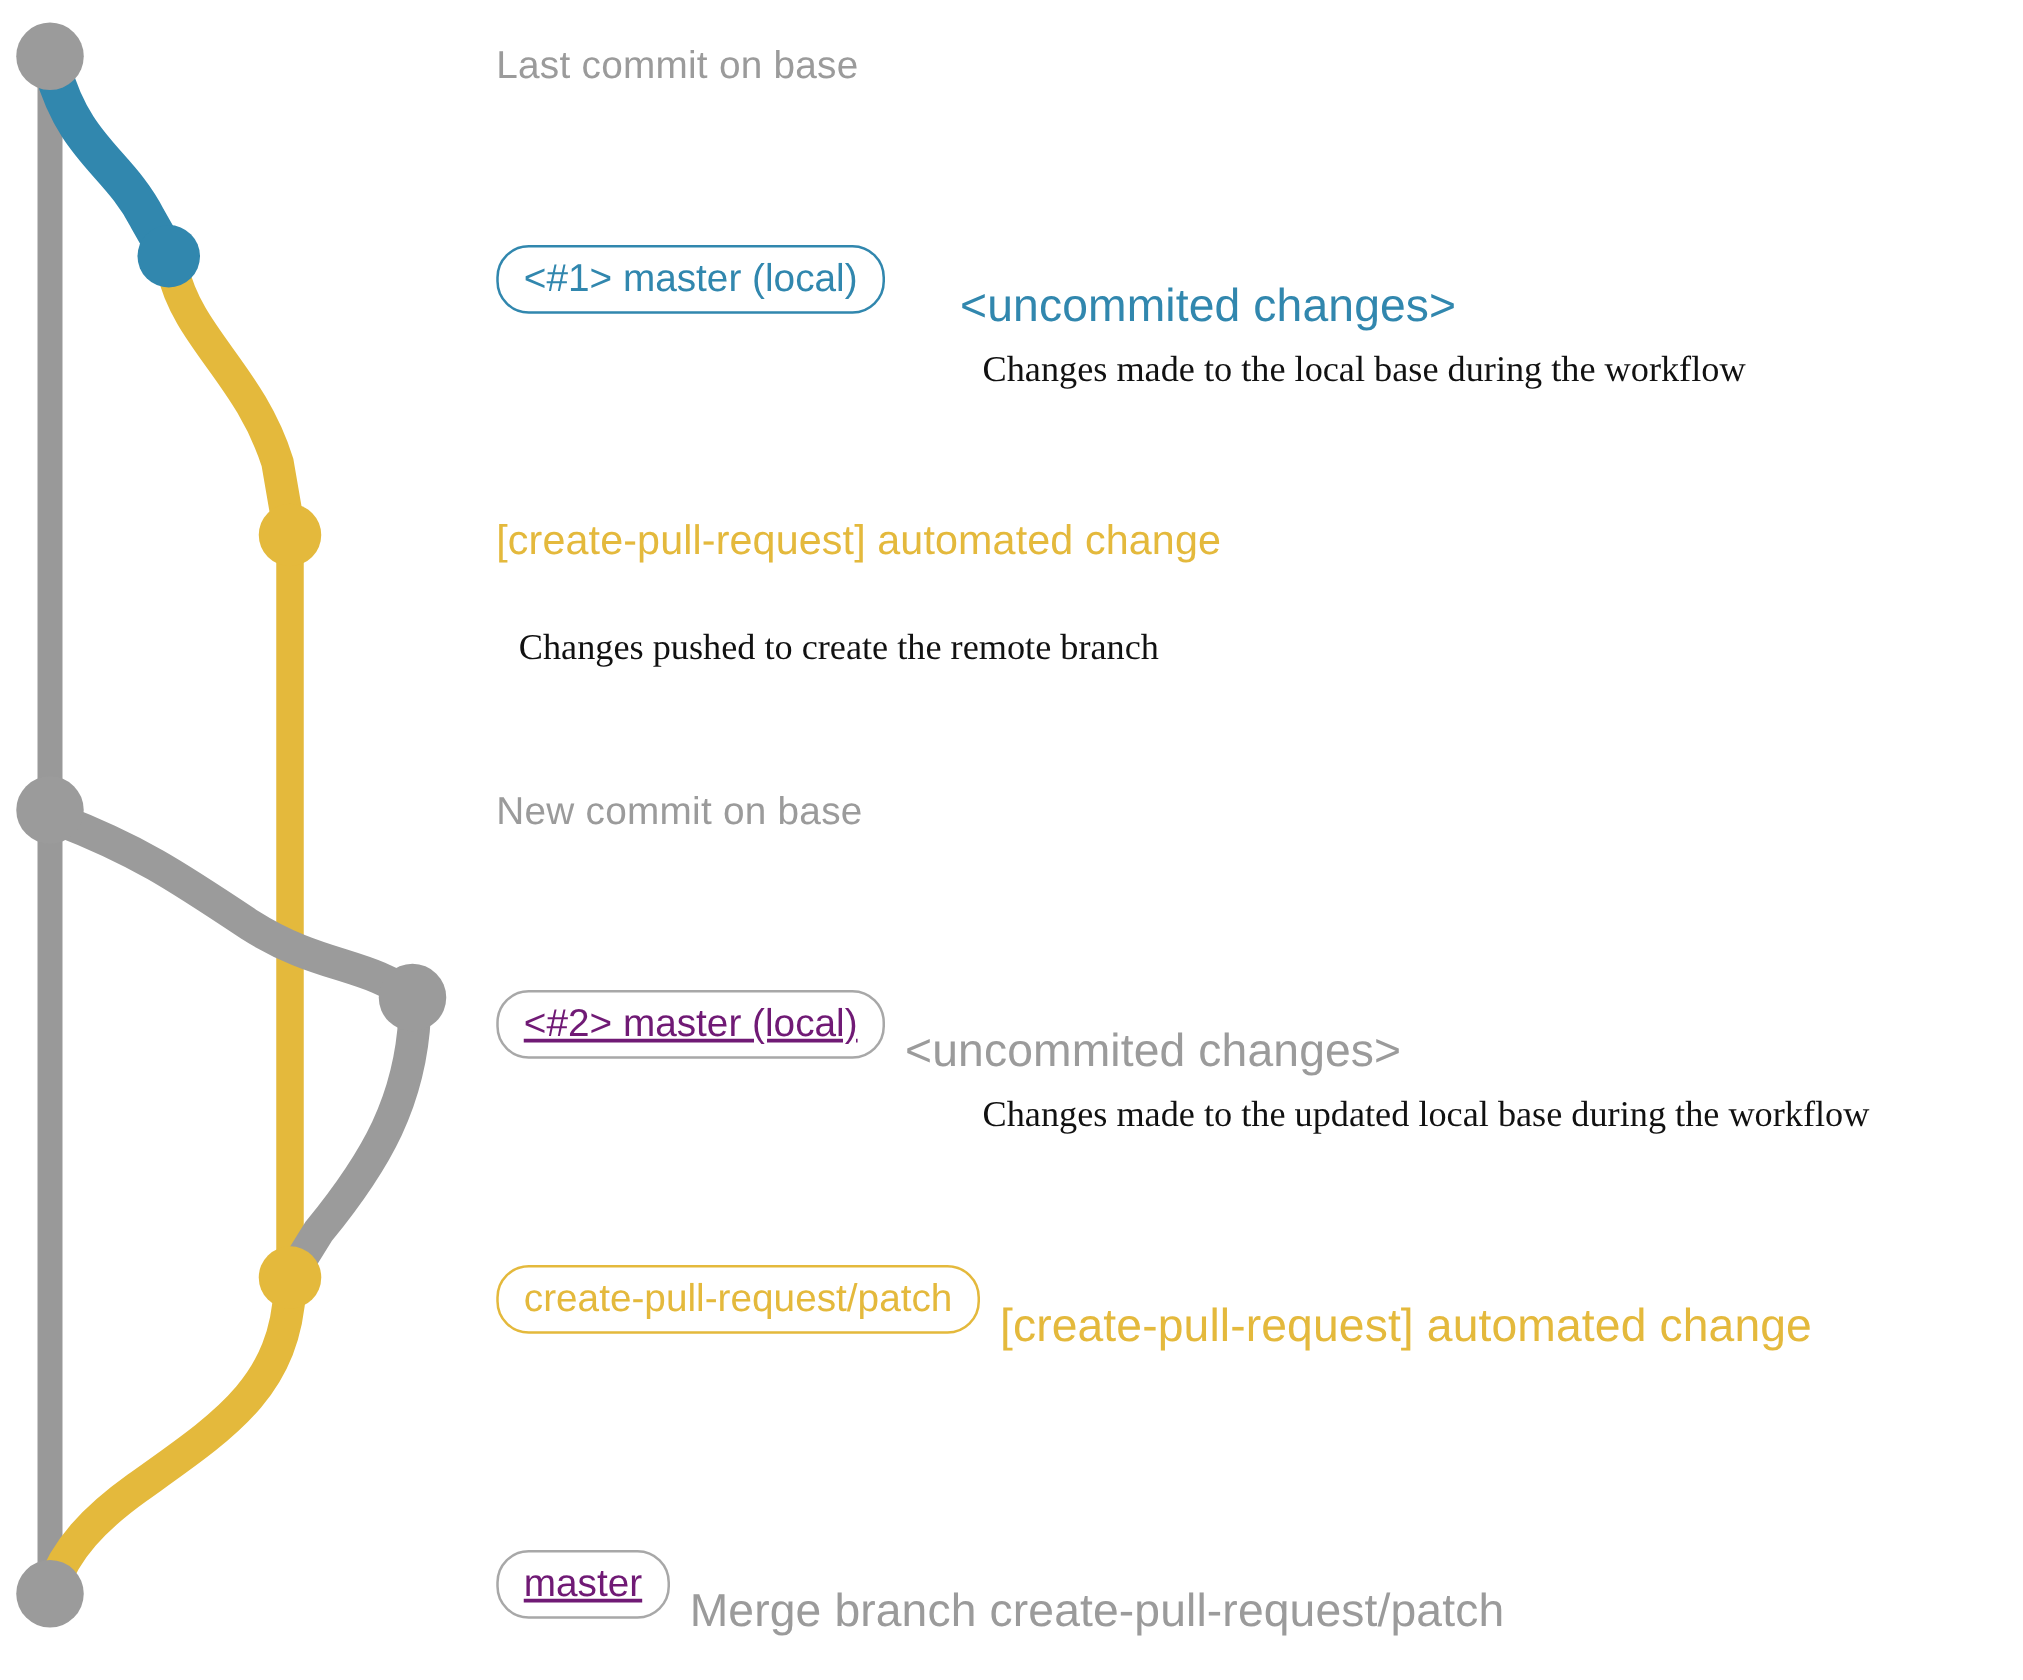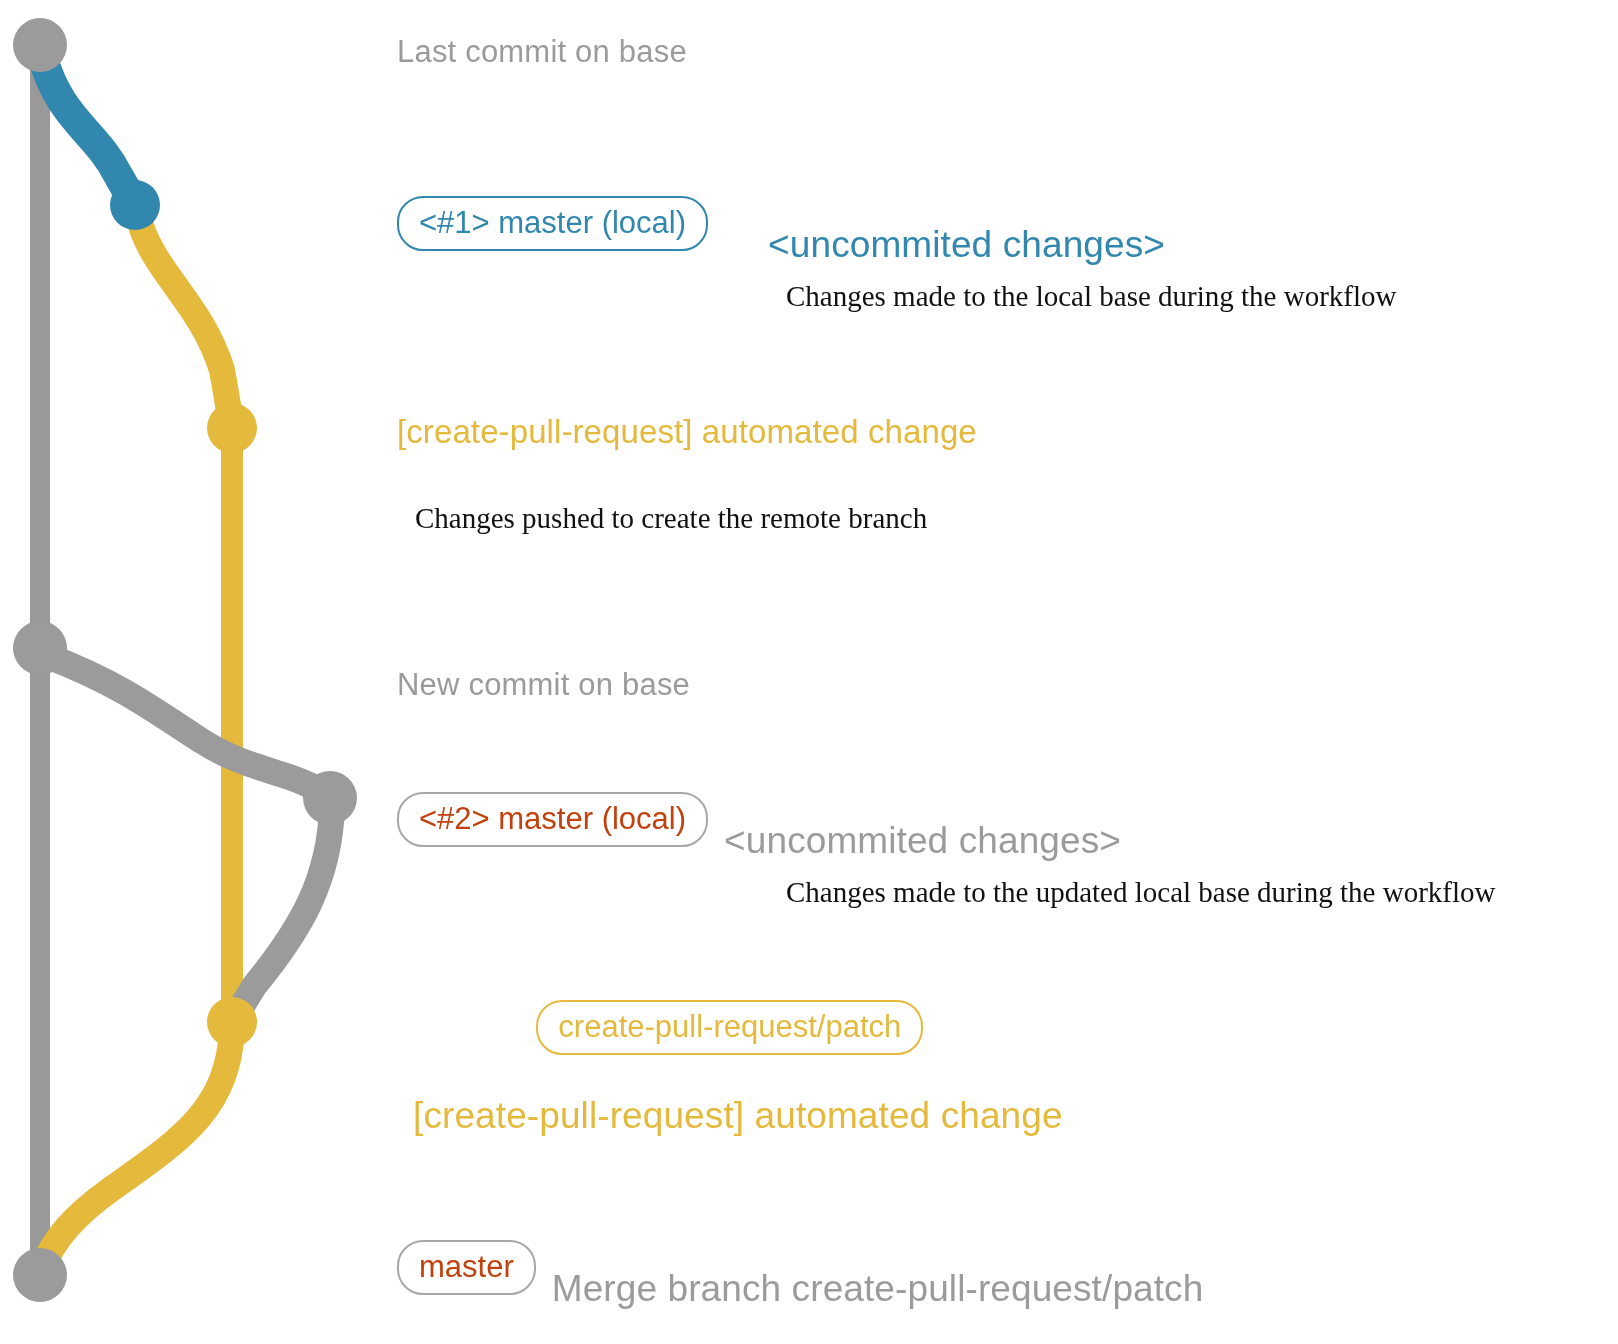--- a/index.html
+++ b/index.html
@@ -52,21 +52,22 @@
   .badge-blue {
     border-color: #3187ae;
     color: #3187ae;
   }
   .badge-yellow {
     border-color: #e4b93c;
     color: #e4b93c;
   }
   .badge-grey {
     border-color: #a8a8a8;
-    color: #c2410c;
+    color: #701a75;
+    text-decoration: underline;
   }
   .subject {
     font-family: Liberation Sans, sans-serif;
     font-size: 37px;
     line-height: 1;
     margin-left: 16px;
     letter-spacing: 0.1px;
     margin-top: 42px;
   }
   .subject-blue { color: #3187ae; }
@@ -125,31 +126,31 @@
 
   <div class="row" style="left:397px; top:184px;gap:44px;">
     <span class="badge badge-blue">&lt;#1&gt; master (local)</span>
     <span class="subject subject-blue">&lt;uncommited changes&gt;</span>
   </div>
   <div class="desc" style="left:786px; top:240px;">Changes made to the local base during the workflow</div>
 
   <div class="headline-yellow" style="left:397px; top:413px;">[create-pull-request] automated change</div>
   <div class="desc" style="left:415px; top:462px;">Changes pushed to create the remote branch</div>
 
-  <div class="row" style="left:397px; top:667px;align-items:flex-end;">
+  <div class="row" style="left:397px; top:631px;align-items:flex-end;">
     <span class="row-plain">New commit on base</span>
   </div>
 
   <div class="row" style="left:397px; top:780px;">
     <span class="badge badge-grey">&lt;#2&gt; master (local)</span>
     <span class="subject subject-grey">&lt;uncommited changes&gt;</span>
   </div>
   <div class="desc" style="left:786px; top:836px;">Changes made to the updated local base during the workflow</div>
 
-  <div class="row" style="left:397px; top:1000px;flex-direction:column;">
+  <div class="row" style="left:397px; top:1000px;">
     <span class="badge badge-yellow">create-pull-request/patch</span>
     <span class="subject subject-yellow">[create-pull-request] automated change</span>
   </div>
 
   <div class="row" style="left:397px; top:1228px;">
     <span class="badge badge-grey">master</span>
     <span class="subject subject-grey">Merge branch create-pull-request/patch</span>
   </div>
 
 </div>

